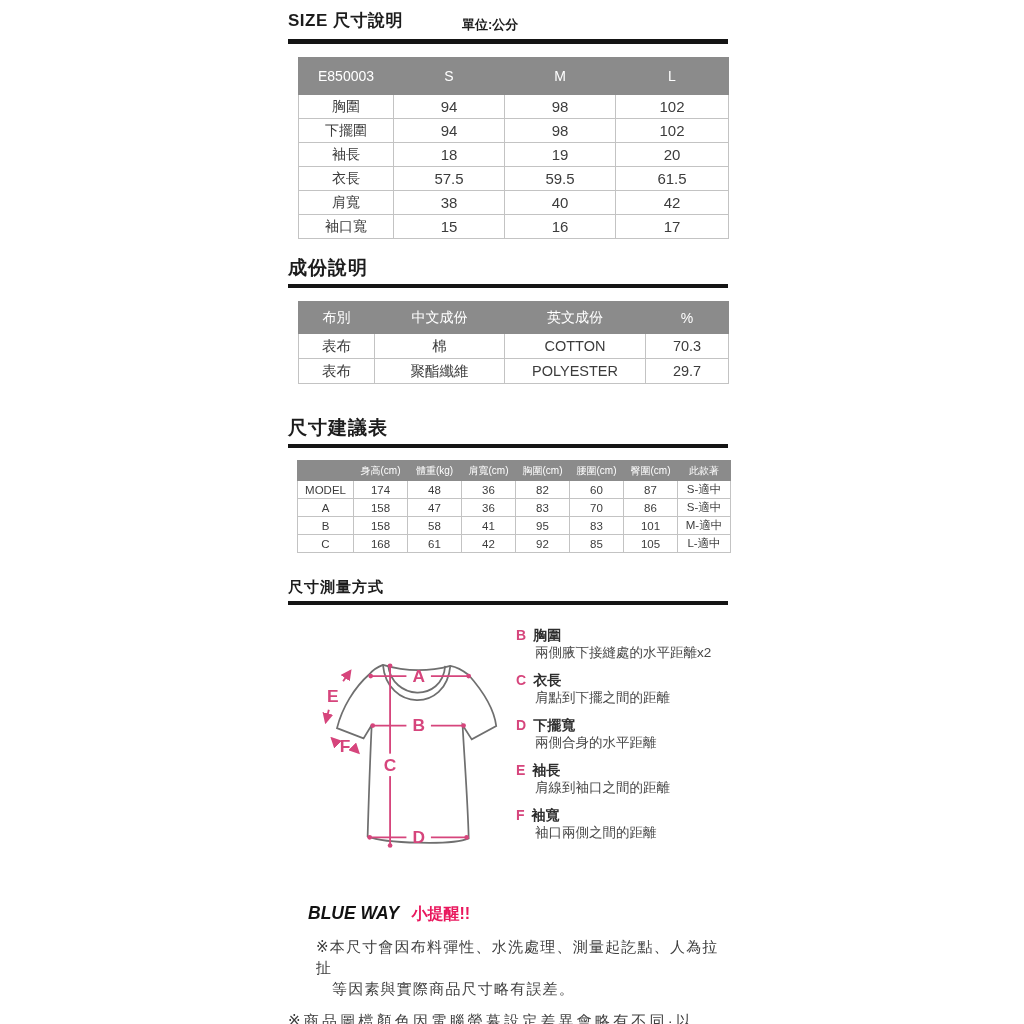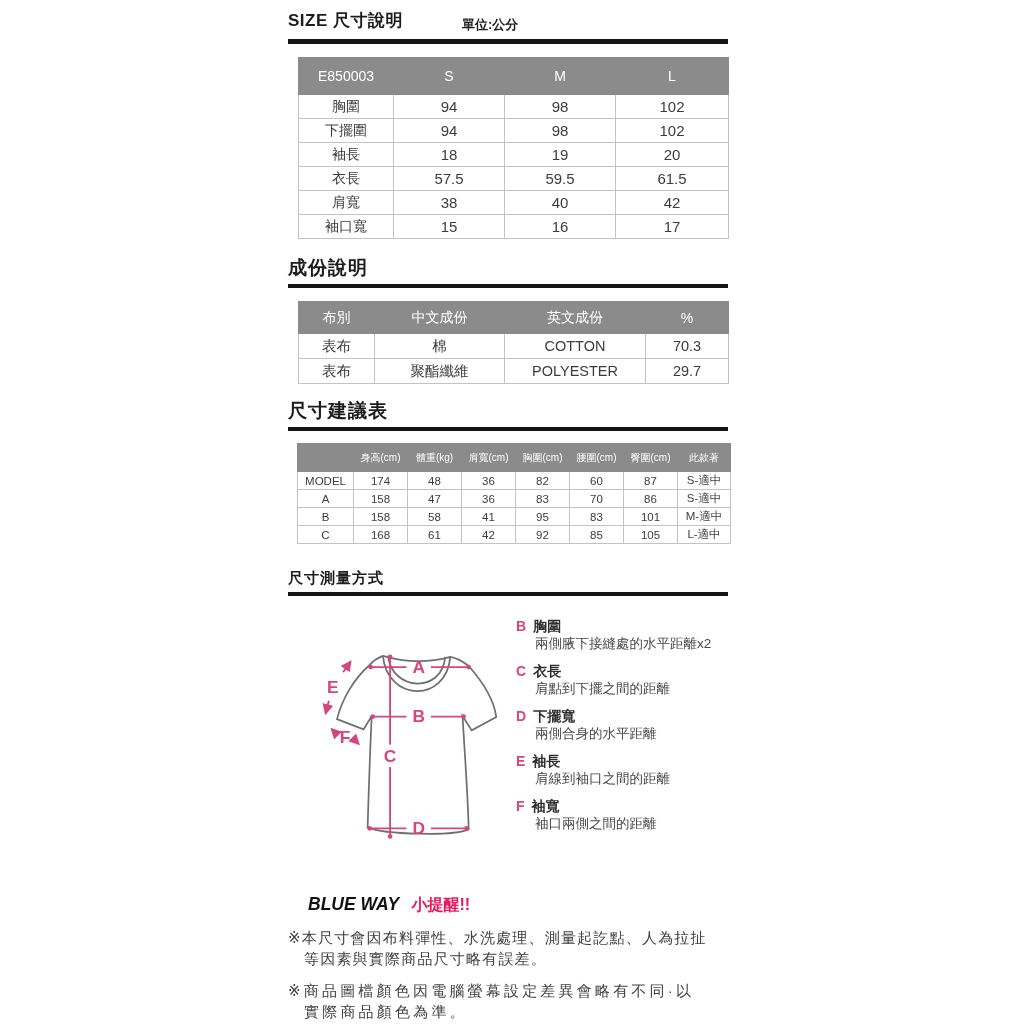--- a/index.html
+++ b/index.html
@@ -21,44 +21,44 @@
   .size-table { margin:13px 0 0 10px; width:430px; }
   .size-table th { height:37px; font-size:14px; }
   .size-table td { height:24px; font-size:15px; }
   .size-table td.rowlabel { font-size:14px; }
 
   .section-heading { font-size:19px; font-weight:bold; color:#1c1c1c; margin-top:16px; margin-bottom:3px; letter-spacing:1px; }
   .comp-table { margin:13px 0 0 10px; width:430px; }
   .comp-table th { height:32px; font-size:14px; }
   .comp-table td { height:25px; font-size:14.5px; }
 
-  .suggest-heading { margin-top:14px;font-family:Liberation Serif, serif; }
+  .suggest-heading { margin-top:31px;font-family:Liberation Serif, serif; }
   .suggest-table { margin:12px 0 0 9px; width:433px; }
-  .suggest-table th { height:28px; font-size:10px; }
+  .suggest-table th { height:20px; font-size:10px; }
   .suggest-table td { height:18px; font-size:11.5px; }
 
   .measure-heading { font-size:15px; font-weight:bold; color:#1c1c1c; margin-top:25px; margin-bottom:4px; letter-spacing:1px; }
   .rule.rule4 { height:4px; }
 
   .measure-section { display:flex; margin-top:19px; }
   .diagram-wrap { width:205px; margin-left:20px; flex:none; }
   .measure-list { width:212px; margin-left:3px; padding-top:2px; }
   .measure-item { margin-bottom:9px; }
   .measure-term-row { font-size:14px; font-weight:bold; line-height:18px; }
   .measure-key { color:#d6457c; margin-right:7px; }
   .measure-term { color:#2e2e2e; }
   .measure-desc { font-size:13.5px; color:#474747; line-height:18px; padding-left:19px; }
 
   .footer { margin-top:30px; }
   .brand-row { margin-left:20px; height:22px; }
   .brand { font-size:17.5px; font-weight:bold; font-style:italic; color:#111; letter-spacing:0px; }
   .reminder { font-size:16px; font-weight:bold; color:#e9175d; margin-left:8px; }
   .note { margin-top:11px; font-size:15px; color:#3f3f3f; line-height:21px; }
   .note .l2 { padding-left:16px; }
-  .note1 { letter-spacing:1.2px; }
+  .note1 { letter-spacing:1.2px;margin-left:28px; }
   .note2 { letter-spacing:3.2px; }
 
   svg text { font-family:"Liberation Sans","DejaVu Sans",sans-serif; }
 </style>
 </head>
 <body>
 
 <div class="page">
   <div class="content">
 

